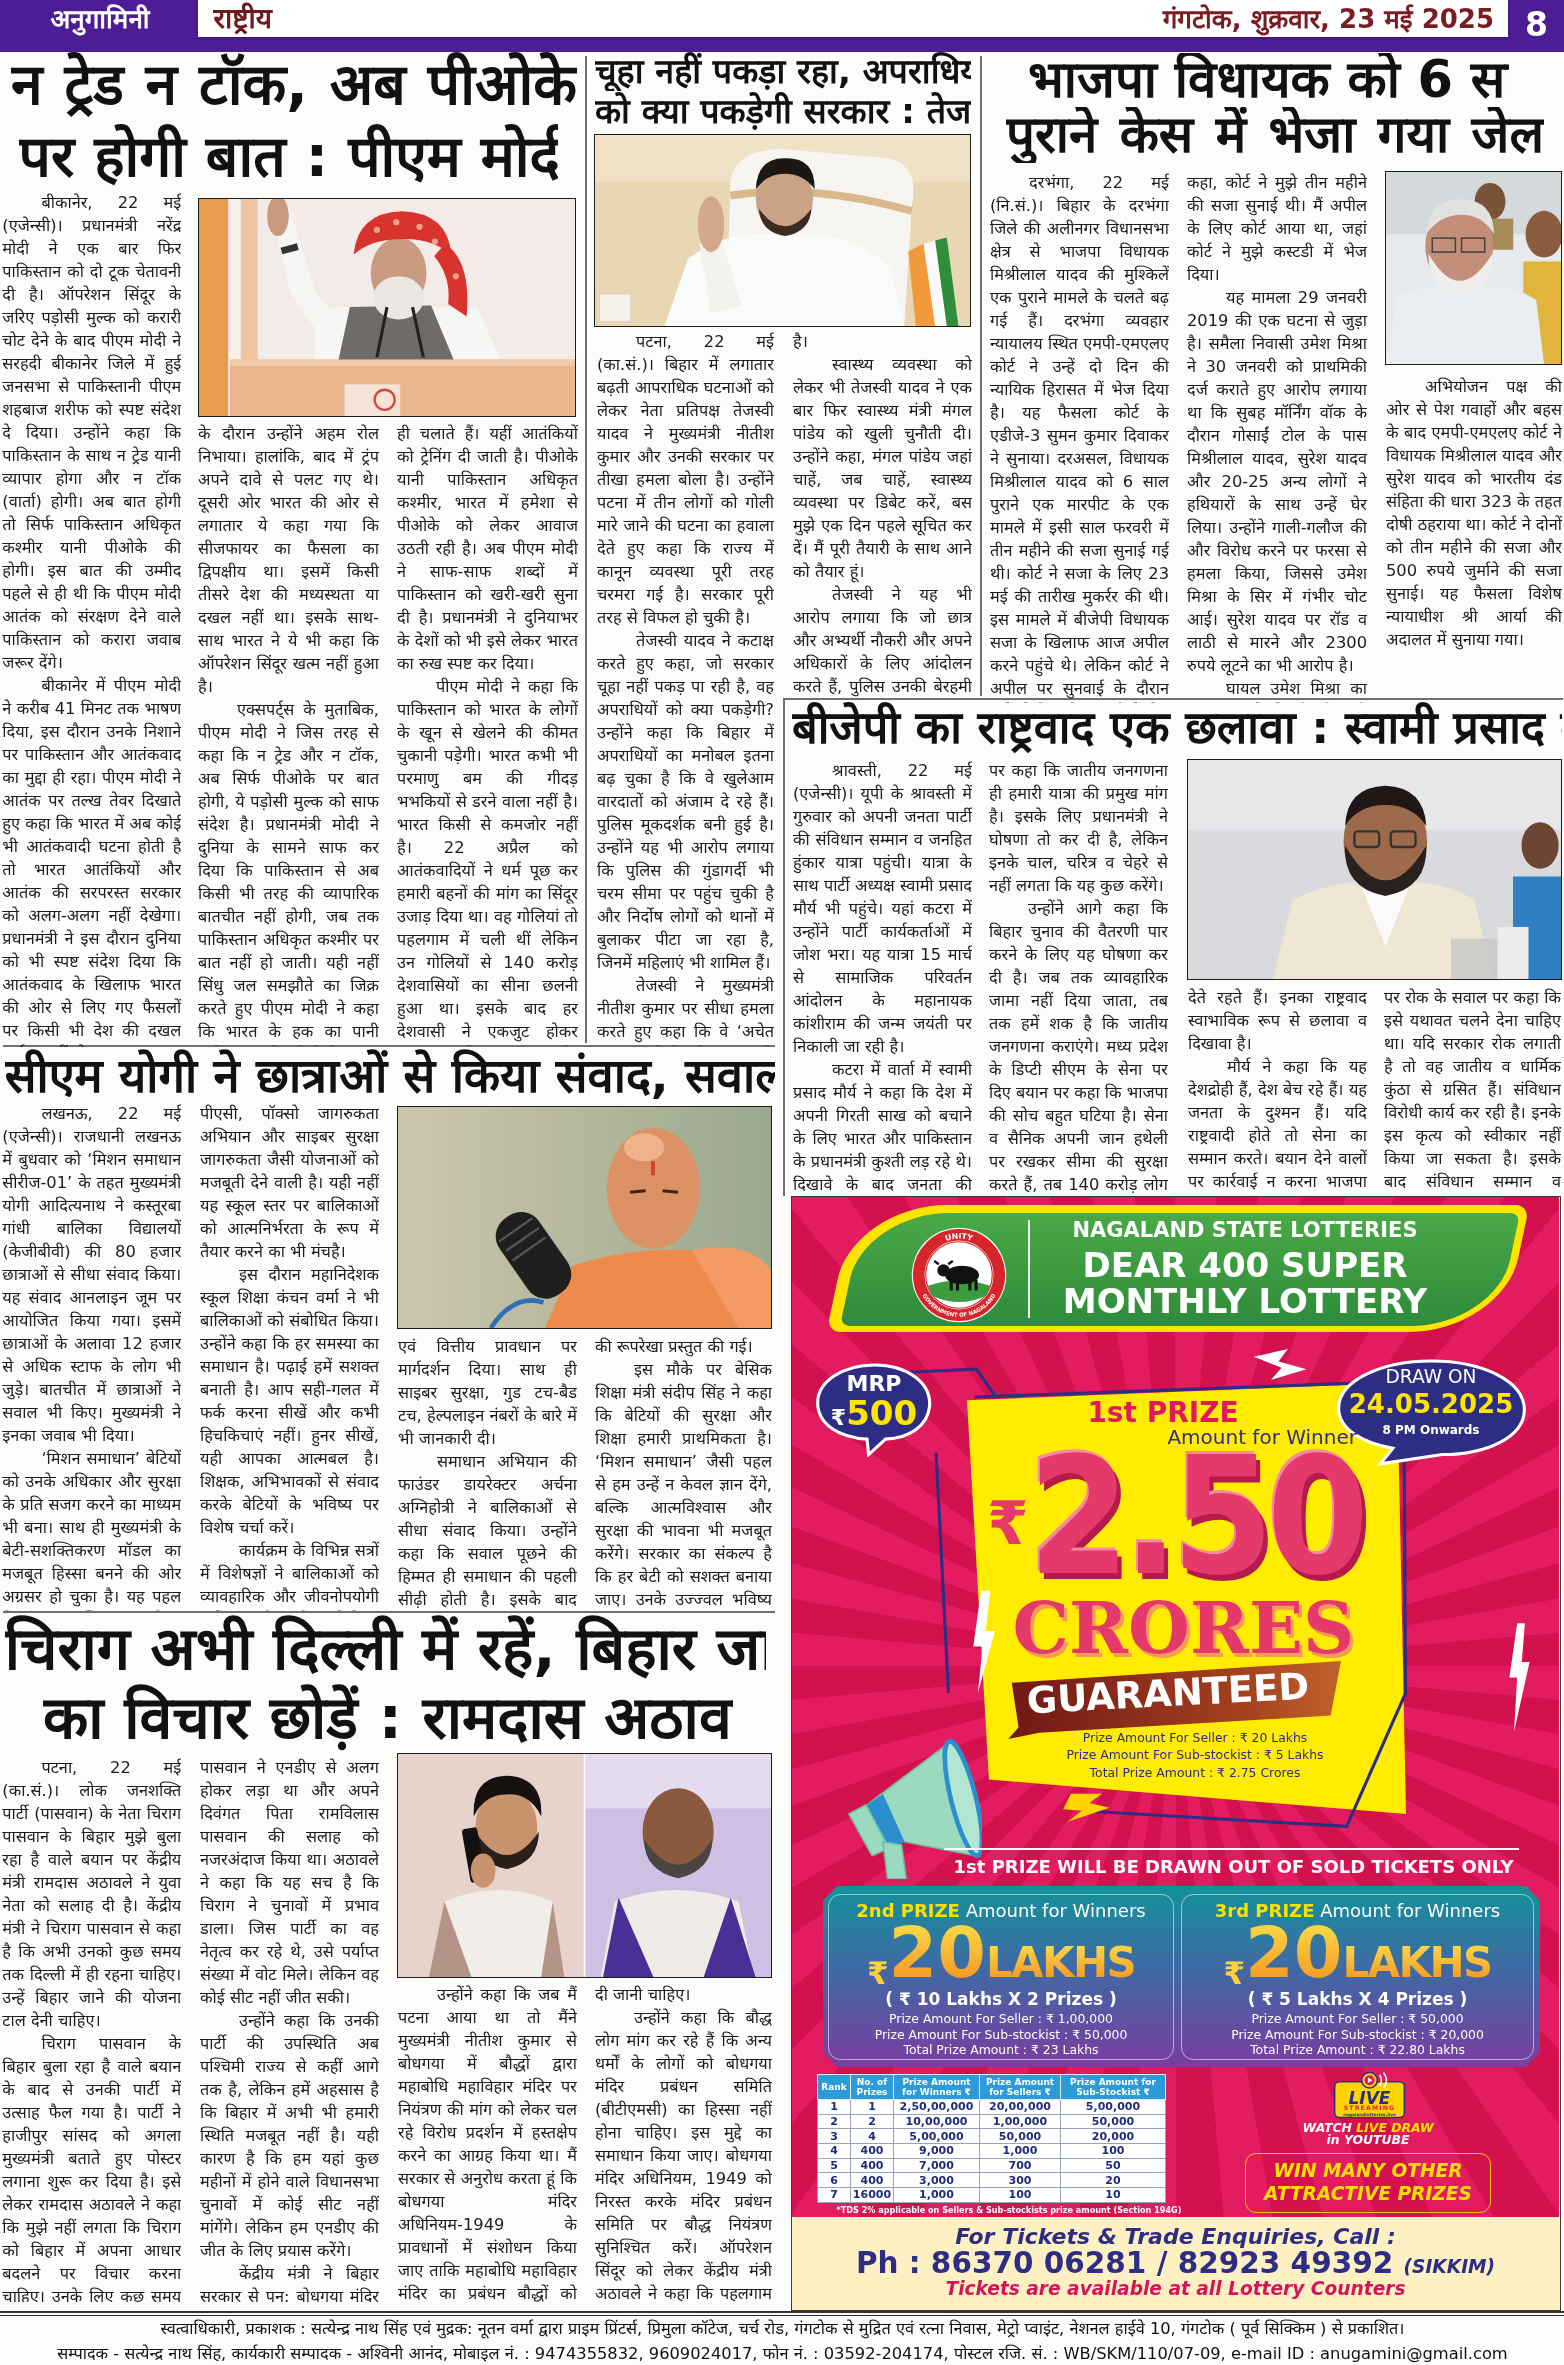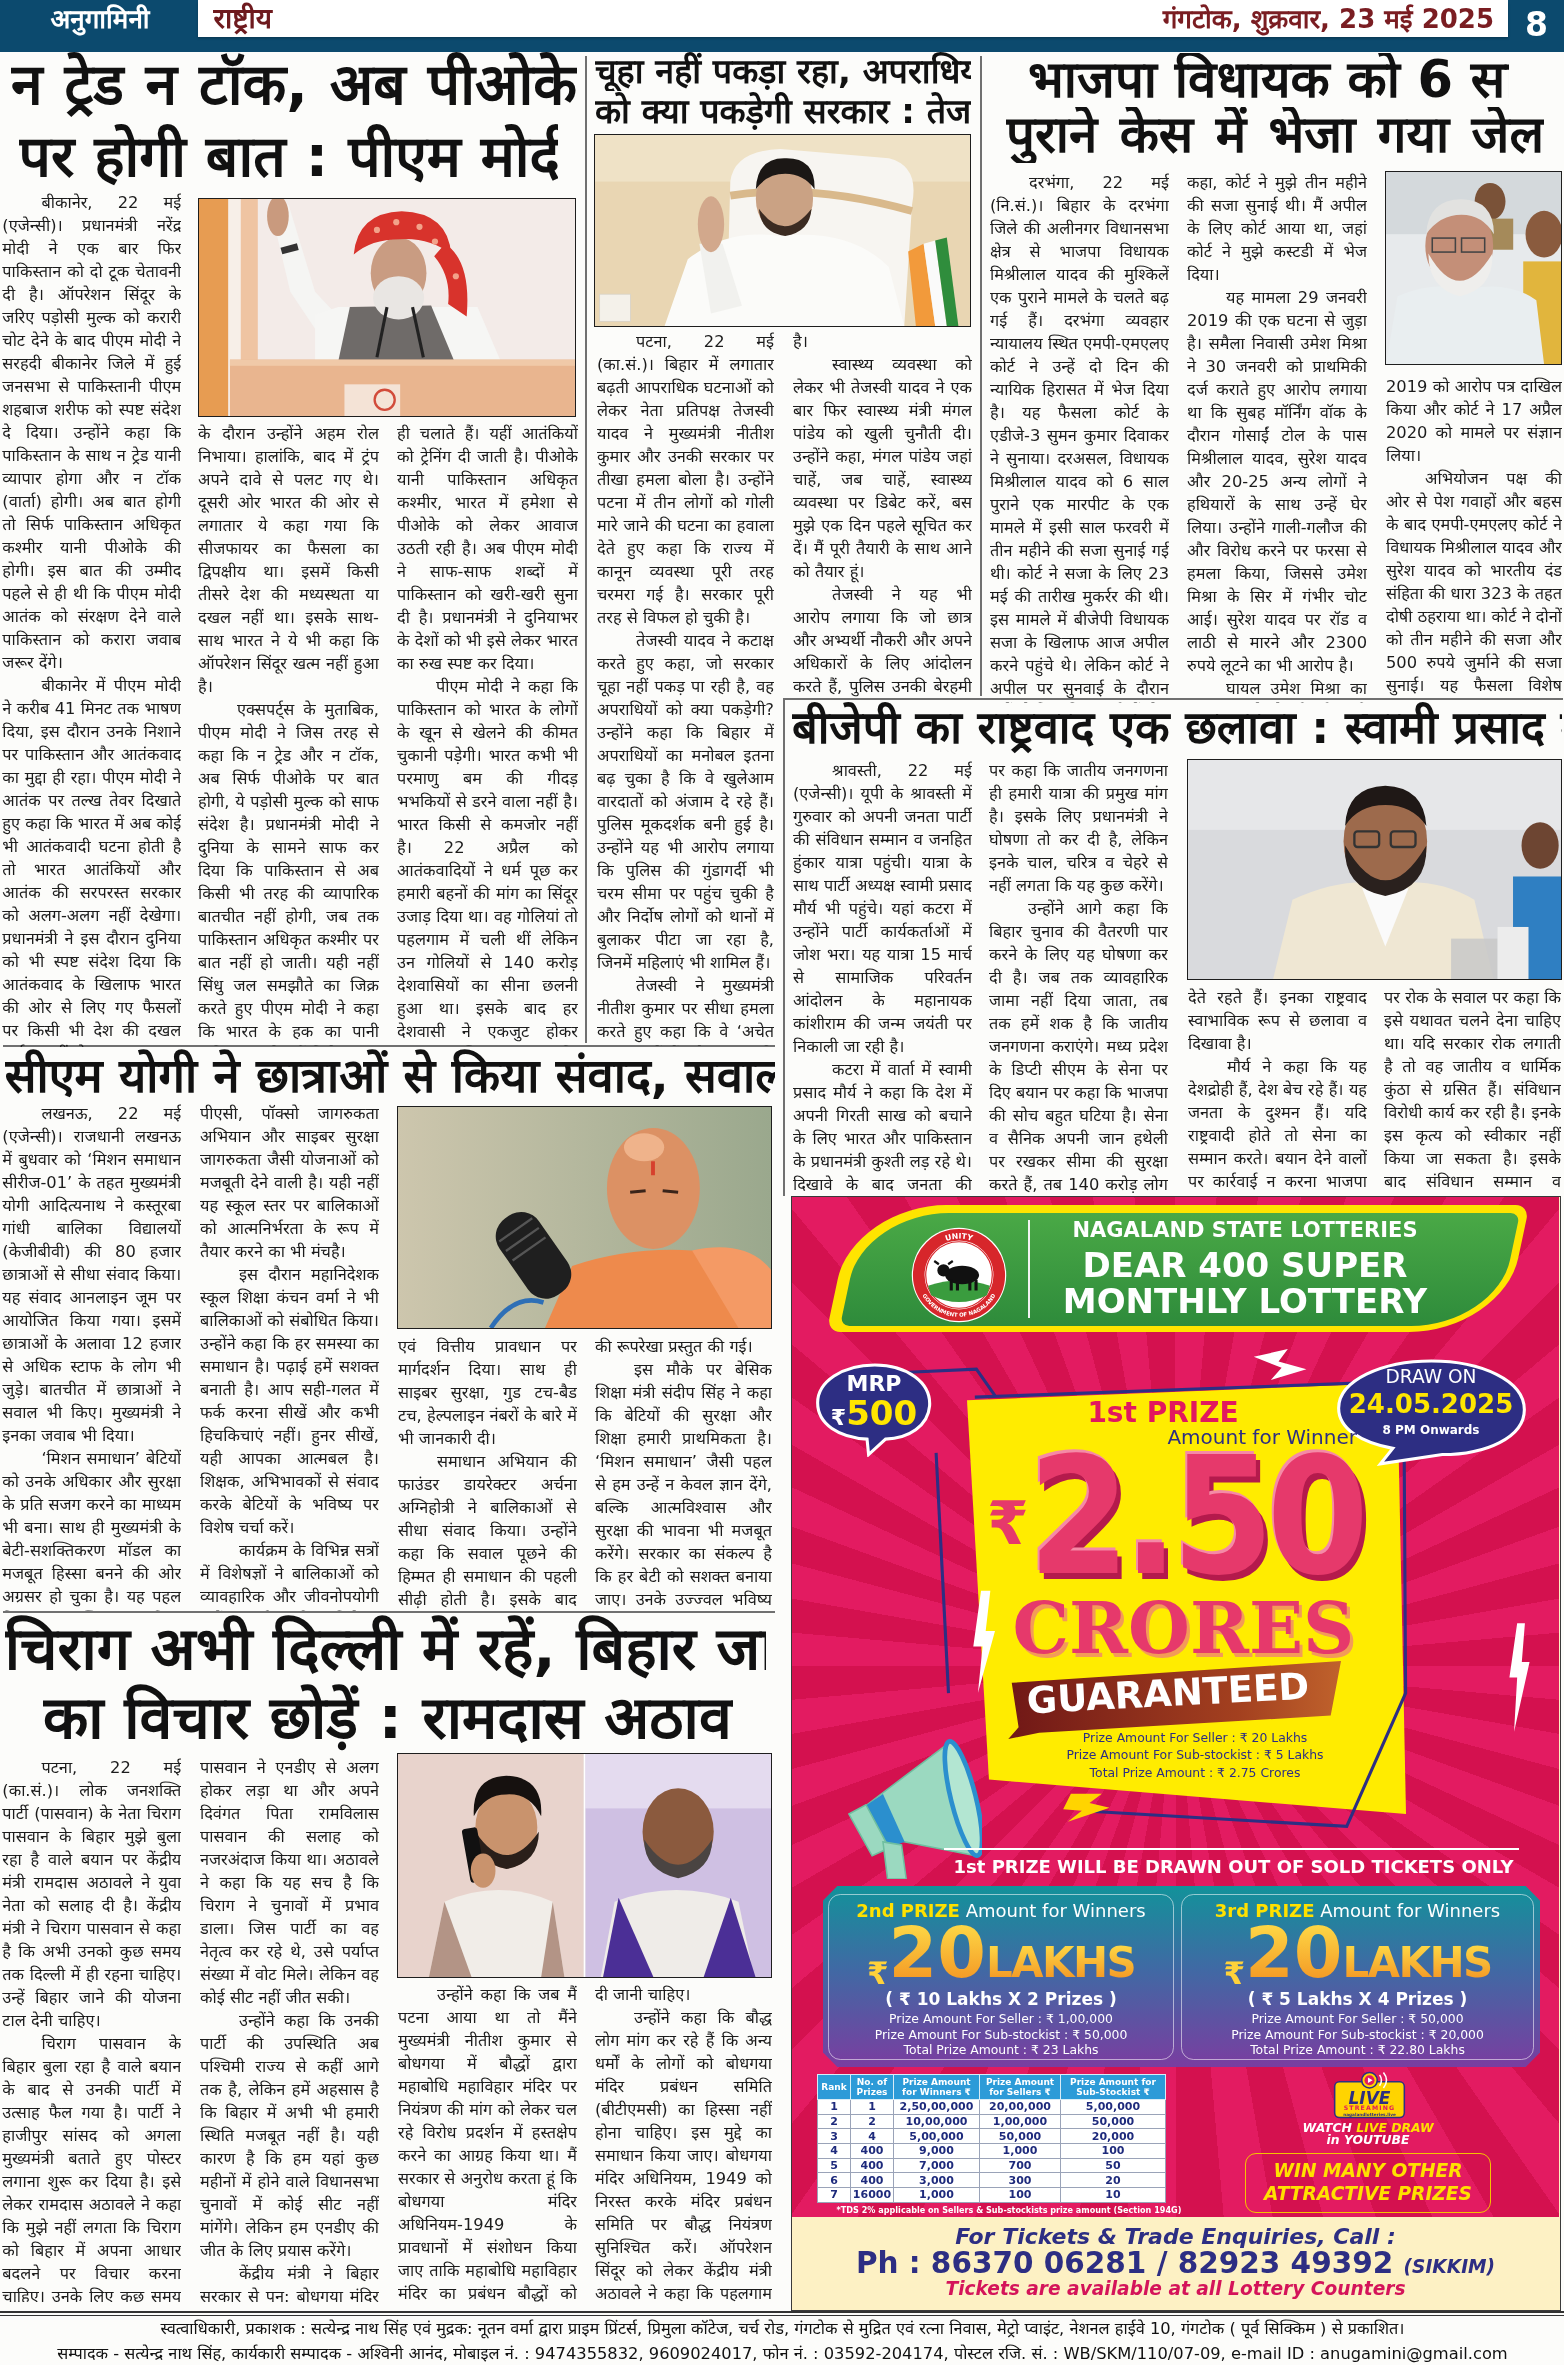--- a/index.html
+++ b/index.html
@@ -1,21 +1,21 @@
 <!DOCTYPE html>
 <html style="font-size:12.4px"><head>
 <meta charset="utf-8">
 <style>
 *{box-sizing:border-box;margin:0;padding:0}
 html,body{width:1565px;height:2366px;overflow:hidden;background:#fcfcfa}
 body{position:relative;font-family:"DejaVu Sans",sans-serif;color:#1d1d1d}
 .a{position:absolute}
 .zero{position:absolute;left:0;top:0;width:0;height:0}
 
-.hdr{left:0;top:0;width:1565px;height:52px;background:#0c4a6e}
+.hdr{left:0;top:0;width:1565px;height:52px;background:#4c1d95}
 .hdr-brand{left:11px;top:2.3px;width:178px;height:34px;line-height:34px;text-align:center;color:#fff;font-family:"DejaVu Serif",serif;font-weight:bold;font-size:26px;white-space:nowrap}
 .hdr-box{left:198px;top:0;width:1310px;height:37px;background:#fff;box-shadow:0 1.6px 2.3px rgba(0,0,0,.25)}
 .hdr-section{left:15.5px;top:1.6px;height:34px;line-height:34px;font-size:28px;font-weight:bold;color:#6e1a1e;white-space:nowrap}
 .hdr-date{right:14px;top:1.6px;height:34px;line-height:34px;font-size:26px;font-weight:bold;color:#7a1d22;white-space:nowrap}
 .hdr-page{left:1511px;top:4.7px;width:51px;height:39px;line-height:39px;text-align:center;color:#fff;font-size:33px;font-weight:bold}
 
 .rule{position:absolute;background:#707070}
 .r-v1{left:585px;top:56px;width:1.6px;height:987px}
 .r-v2{left:980px;top:56px;width:1.6px;height:640px}
 .r-v3{left:783px;top:700px;width:1.6px;height:496px}
@@ -265,21 +265,20 @@
         <path d="M0 247 L15 160 Q60 140 110 150 Q160 140 195 165 L205 247Z" fill="#e9eef0"></path>
         <ellipse cx="95" cy="95" rx="44" ry="54" fill="#c48f78"></ellipse>
         <path d="M52 80 Q55 35 98 35 Q140 36 140 80 Q125 55 98 55 Q70 55 52 80Z" fill="#e2e2e0"></path>
         <path d="M55 105 Q95 175 138 105 Q140 150 96 160 Q55 150 55 105Z" fill="#efeeec"></path>
         <rect x="60" y="85" width="30" height="18" fill="none" stroke="#444" stroke-width="2"></rect>
         <rect x="98" y="85" width="30" height="18" fill="none" stroke="#444" stroke-width="2"></rect>
       </g>
     </svg>
   </div>
   <div class="col lh-a bj-c3">
-    <p class="cont">2019 को आरोप पत्र दाखिल किया और कोर्ट ने 17 अप्रैल 2020 को मामले पर संज्ञान लिया।</p>
     <p>अभियोजन पक्ष की ओर से पेश गवाहों और बहस के बाद एमपी-एमएलए कोर्ट ने विधायक मिश्रीलाल यादव और सुरेश यादव को भारतीय दंड संहिता की धारा 323 के तहत दोषी ठहराया था। कोर्ट ने दोनों को तीन महीने की सजा और 500 रुपये जुर्माने की सजा सुनाई। यह फैसला विशेष न्यायाधीश श्री आर्या की अदालत में सुनाया गया।</p>
   </div>
 </div>
 
 <div class="zero">
   <div class="hl sw-h">बीजेपी का राष्ट्रवाद एक छलावा : स्वामी प्रसाद मौर्य</div>
   <div class="col lh-b sw-c1">
     <p>श्रावस्ती, 22 मई (एजेन्सी)। यूपी के श्रावस्ती में गुरुवार को अपनी जनता पार्टी की संविधान सम्मान व जनहित हुंकार यात्रा पहुंची। यात्रा के साथ पार्टी अध्यक्ष स्वामी प्रसाद मौर्य भी पहुंचे। यहां कटरा में उन्होंने पार्टी कार्यकर्ताओं में जोश भरा। यह यात्रा 15 मार्च से सामाजिक परिवर्तन आंदोलन के महानायक कांशीराम की जन्म जयंती पर निकाली जा रही है।</p>
     <p>कटरा में वार्ता में स्वामी प्रसाद मौर्य ने कहा कि देश में अपनी गिरती साख को बचाने के लिए भारत और पाकिस्तान के प्रधानमंत्री कुश्ती लड़ रहे थे। दिखावे के बाद जनता की इच्छा के विरुद्ध 24 घंटे के अंदर युद्ध विराम की घोषणा कर दी। जातीय जनगणना के सवाल</p>
   </div>

